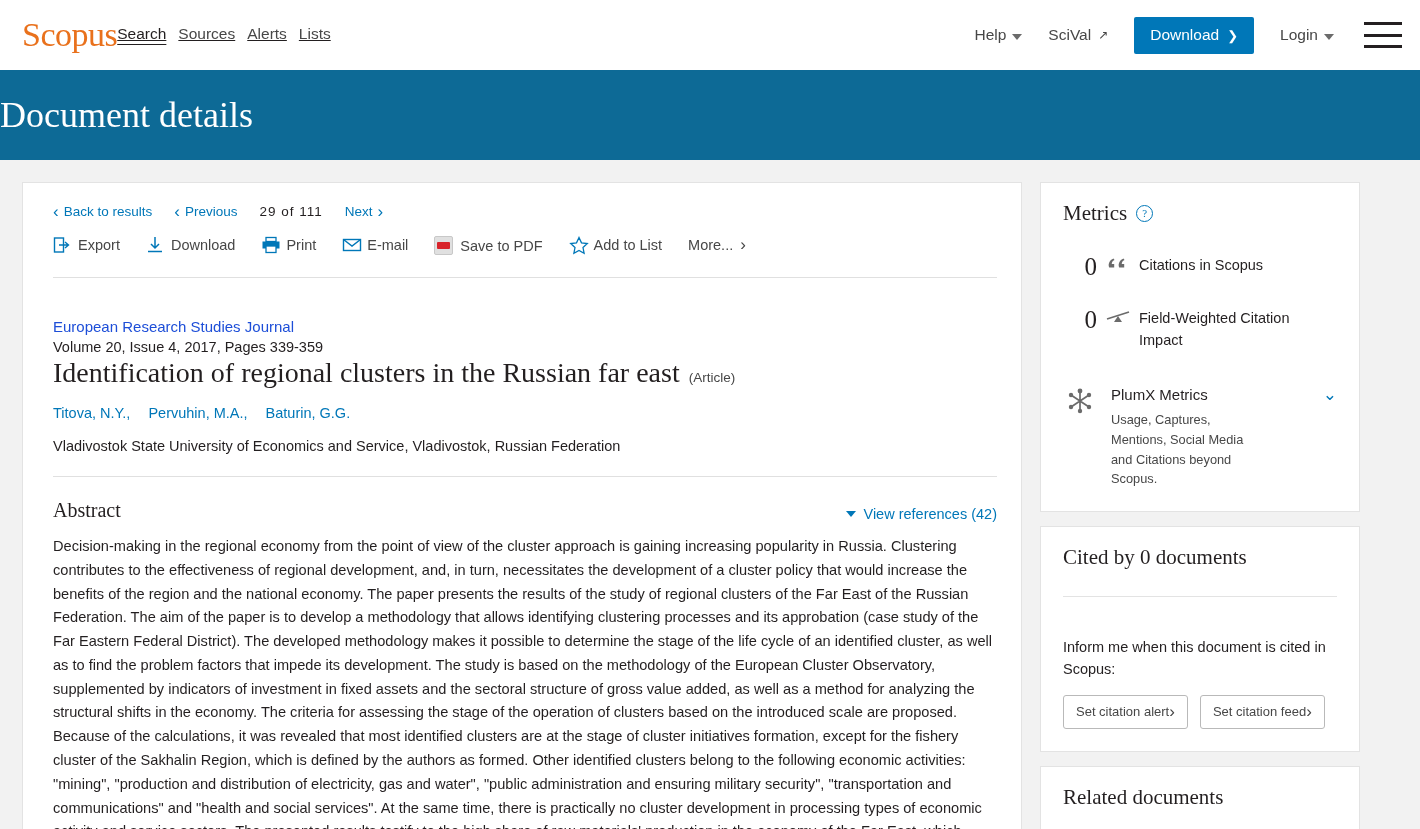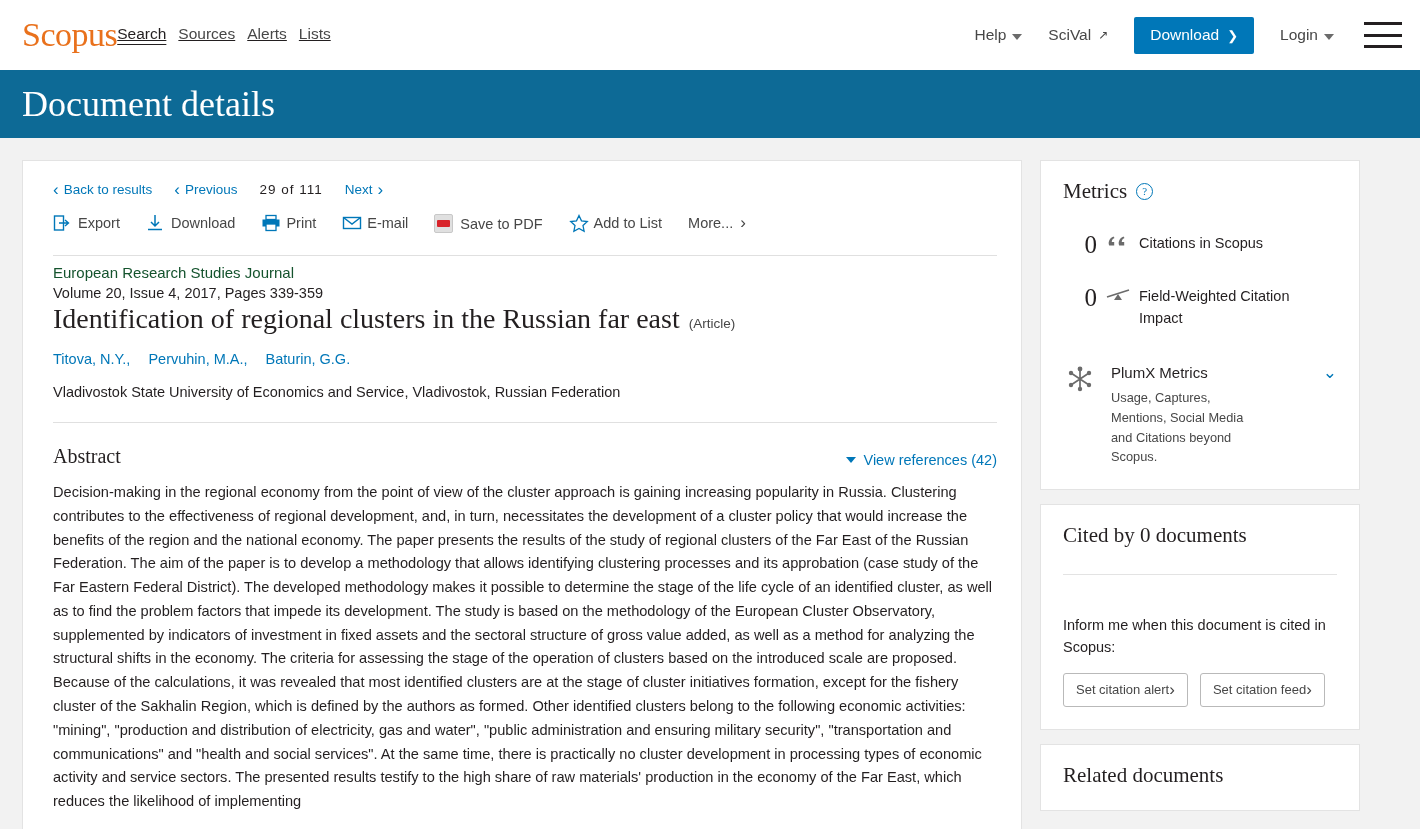--- a/index.html
+++ b/index.html
@@ -100,24 +100,23 @@
   }
   .hamburger span {
     display: block; height: 3px; background: #231f20; width: 100%;
   }
   .hamburger span:nth-child(2) { width: 100%; }
 
   
   .banner {
     background: #0a6e9c;
     background: #0d6a96;
-    height: 68px;
-    display: flex;
-    align-items: center;
-    padding-left: 22px;
+    height: 90px;
+    display: flex;
+    align-items: center;
   }
   .banner h1 {
     margin: 0;
     color: #fff;
     font-weight: normal;
     font-size: 36px;
     font-family: "Liberation Serif", serif;
     letter-spacing: 0px;
   }
 
@@ -183,22 +182,22 @@
 
   .divider {
     border: 0;
     border-top: 1px solid #e0e0e0;
     margin: 22px 0 0 0;
   }
 
   
   .src-link {
     display: inline-block;
-    margin-top: 8px;
-    color: #14532d;
+    margin-top: 40px;
+    color: #1d4ed8;
     font-size: 15px;
     text-decoration: none;
   }
   .vol {
     font-size: 14.5px;
     color: #231f20;
     margin-top: 3px;
   }
   .doc-title {
     font-family: "Liberation Serif", serif;

